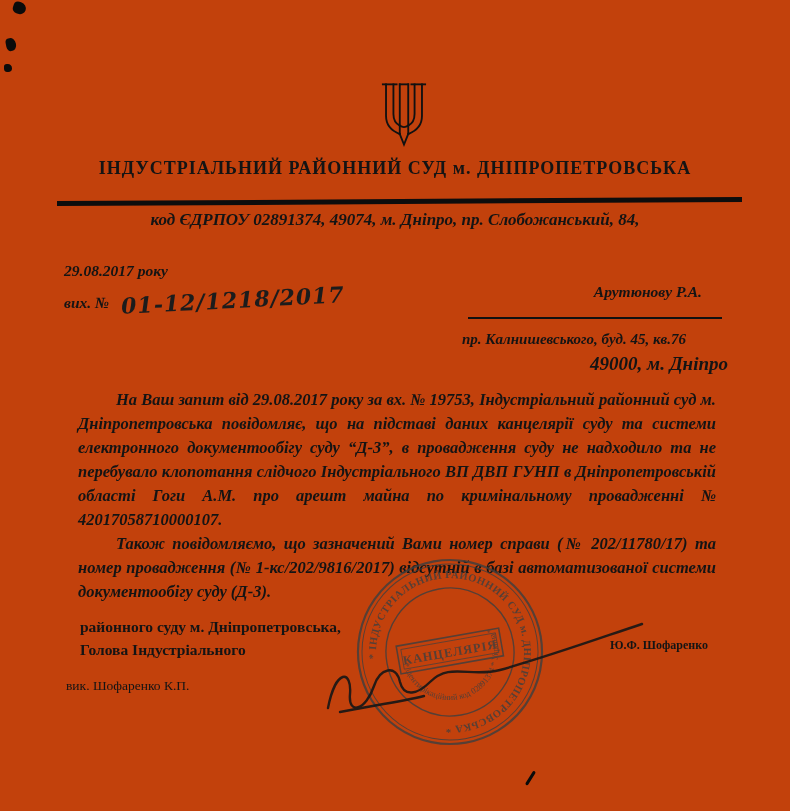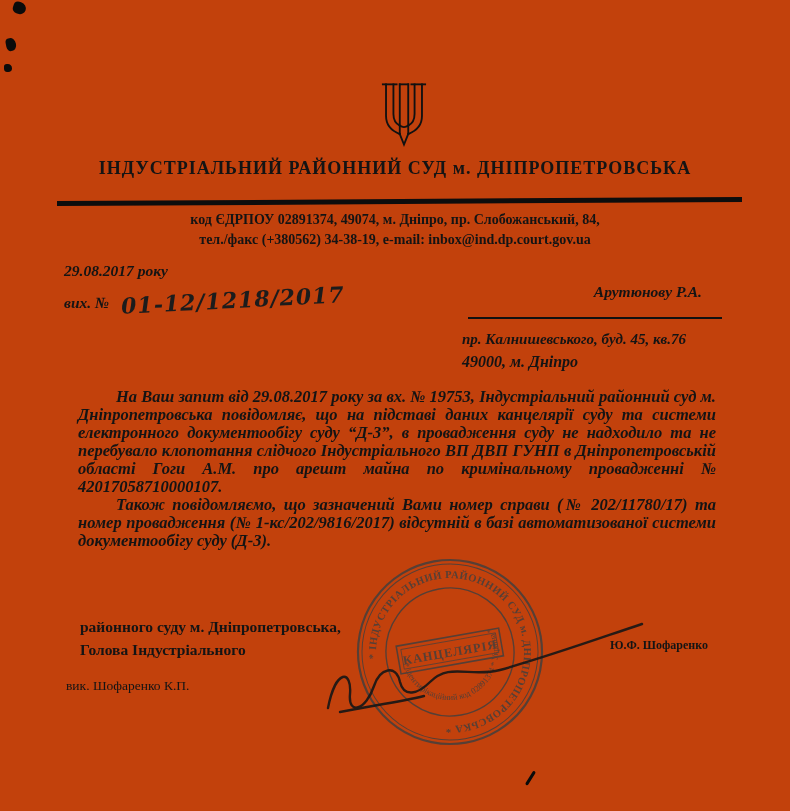--- a/index.html
+++ b/index.html
@@ -20,38 +20,38 @@
   .court-name {
     position:absolute; left:0; right:0; top:158px; text-align:center;
     font-weight:bold; font-size:18px; letter-spacing:1px;
   }
   .rule-thick {
     position:absolute; left:57px; top:199px; width:685px; height:5px;
     background:#0d0d0d; transform:rotate(-0.35deg);
   }
   .contact {
     position:absolute; left:0; right:0; top:210px; text-align:center;
-    font-weight:bold; font-size:14px; line-height:20px;
+    font-style:italic; font-weight:bold; font-size:17px; line-height:20px;
   }
 
   .meta-left { position:absolute; left:64px; top:262px; font-weight:bold; font-style:italic; font-size:15.5px; }
   .meta-left .ref-row { margin-top:7px; }
   .handwritten-ref {
     display:inline-block; font-family:"DejaVu Serif", serif; font-style:italic;
     font-size:22px; letter-spacing:1px; transform:rotate(-3deg); margin-left:8px; color:#1c1c1c;
   }
 
   .addressee-name { position:absolute; right:88px; top:283px; font-weight:bold; font-style:italic; font-size:15.5px; }
   .addr-underline { position:absolute; left:468px; top:317px; width:254px; height:2px; background:#111; }
   .addr-l1 { position:absolute; left:462px; top:331px; width:266px; text-align:left; font-weight:bold; font-style:italic; font-size:15px; }
-  .addr-l2 { position:absolute; left:462px; top:353px; width:266px; text-align:left; font-weight:bold; font-style:italic; font-size:16px; }
+  .addr-l2 { position:absolute; left:462px; top:353px; width:266px; text-align:right; font-weight:bold; font-style:italic; font-size:19px; }
 
   .body-text {
     position:absolute; left:78px; top:388px; width:638px;
-    font-weight:bold; font-style:italic; font-size:16.5px; line-height:18px;
+    font-weight:bold; font-style:italic; font-size:16.5px; line-height:24px;
     text-align:justify;
   }
   .body-text p { text-indent:38px; }
 
   .sig-position { position:absolute; left:80px; top:615px; font-weight:bold; font-size:15.5px; line-height:23px; }
   .sig-name { position:absolute; right:82px; top:638px; font-weight:bold; font-size:12px; }
   .executor { position:absolute; left:66px; top:678px; font-size:13.5px; }
 
   .stamp {
     position:absolute; left:350px; top:552px; width:200px; height:200px;
@@ -85,21 +85,20 @@
         <path d="M42 90 Q50 96 58 90"></path>
       </g>
     </svg>
   </div>
 
   <div class="court-name">ІНДУСТРІАЛЬНИЙ РАЙОННИЙ СУД м. ДНІПРОПЕТРОВСЬКА</div>
   <div class="rule-thick"></div>
 
   <div class="contact">
     <div>код ЄДРПОУ 02891374, 49074, м. Дніпро, пр. Слобожанський, 84,</div>
-    <div>тел./факс (+380562) 34-38-19, e-mail: inbox@ind.dp.court.gov.ua</div>
   </div>
 
   <div class="meta-left">
     <div>29.08.2017 року</div>
     <div class="ref-row">
       <span>вих. №</span>
       <span class="handwritten-ref">01-12/1218/2017</span>
     </div>
   </div>
 

